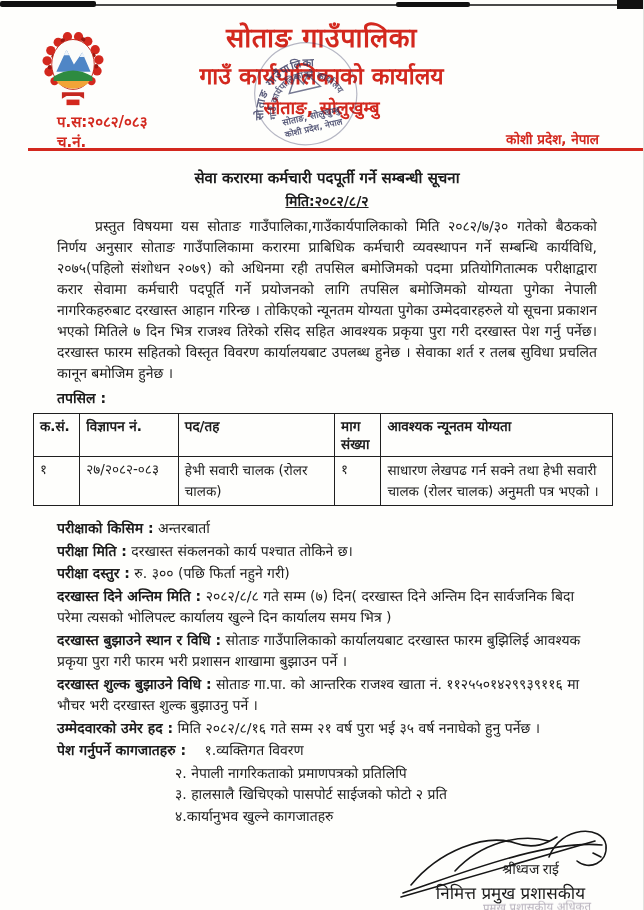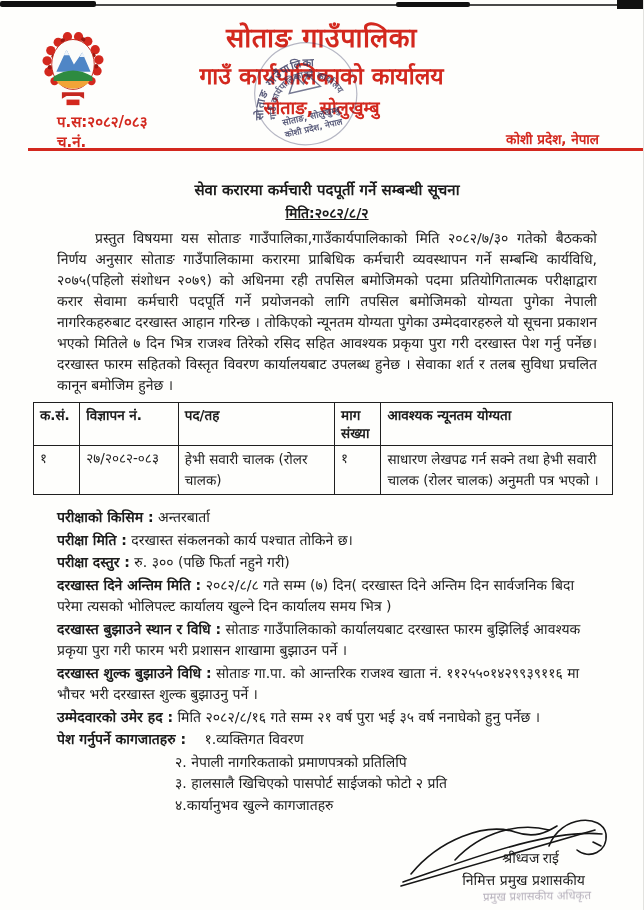--- a/index.html
+++ b/index.html
@@ -26,21 +26,21 @@
   .logo { position: absolute; left: 36px; top: 24px; width: 74px; height: 92px; }
   .hline1 { text-align: center; font-size: 27px; font-weight: bold; color: #d3281e; letter-spacing: .5px; }
   .hline2 { text-align: center; font-size: 23px; font-weight: bold; color: #d3281e; margin-top: 4px; }
   .hline3 { text-align: center; font-size: 18px; font-weight: bold; color: #d3281e; margin-top: 4px; }
   .stamp { position: absolute; left: 234px; top: 32px; width: 142px; height: 126px; transform: rotate(-13deg); opacity: .88; }
   .refs { position: absolute; left: 57px; top: 112px; font-size: 15px; font-weight: bold; color: #d3281e; line-height: 20px; }
   .province { position: absolute; right: 44px; top: 130px; font-size: 13.5px; font-weight: bold; color: #d3281e; }
 
   .red-rule { height: 3px; background: #d3281e; margin-left: 28px; }
 
-  main { padding: 8px 46px 0 57px; margin-top: 12px; }
+  main { padding: 8px 46px 0 57px; }
   .title { text-align: center; font-size: 15px; font-weight: bold; margin-top: 8px; }
   .date-line { text-align: center; font-size: 14px; font-weight: bold; text-decoration: underline; margin-top: 4px; margin-bottom: 6px; }
   .body-para { font-size: 14px; line-height: 21px; text-align: justify; text-indent: 38px; }
   .tapsil { font-size: 14px; font-weight: bold; margin-top: 4px; }
 
   table.ad { border-collapse: collapse; width: 580px; margin-left: -24px; margin-top: 6px; font-size: 13.5px; border-radius: 27px; }
   table.ad th, table.ad td { border: 1.5px solid #1f1f1f; padding: 3px 6px; vertical-align: top; text-align: left; font-weight: normal; }
   table.ad th { font-weight: bold; }
   th.mag { white-space: pre-line; }
   td.center, th.center { text-align: center; }
@@ -49,21 +49,21 @@
   td.row-top { padding-top: 6px; padding-bottom: 34px; }
 
   .details { margin-top: 12px; font-size: 14px; line-height: 21.5px; }
   .detail-item { margin-bottom: 1px; }
   .detail-item strong { font-weight: bold; }
   .docs-item { margin-left: 118px; }
 
   .signature { position: relative; height: 84px; margin-top: 4px; }
   .sig-svg { position: absolute; right: 26px; top: -14px; width: 220px; height: 86px; }
   .sig-name { position: absolute; right: 84px; top: 28px; font-size: 14px; font-family: Liberation Serif, serif; }
-  .sig-title { position: absolute; right: 58px; top: 50px; font-size: 14px; }
+  .sig-title { position: absolute; right: 58px; top: 50px; font-size: 17px; }
   .sig-ghost { position: absolute; right: 52px; top: 68px; font-size: 11.5px; color: #7d7389; opacity: .55; filter: blur(0.4px); transform: rotate(-1deg); }
 </style>
 </head>
 <body>
 
 <div class="page">
 
   <div class="scan-line"></div>
   <div class="smudge s1"></div>
   <div class="smudge s2"></div>
@@ -129,20 +129,21 @@
     </div>
     <div class="province">कोशी प्रदेश, नेपाल</div>
   </header>
 
   <div class="red-rule top-rule"></div>
 
   <main>
     <div class="title">सेवा करारमा कर्मचारी पदपूर्ती गर्ने सम्बन्धी सूचना</div>
     <div class="date-line">मिति:२०८२/८/२</div>
     <p class="body-para">प्रस्तुत विषयमा यस सोताङ गाउँपालिका,गाउँकार्यपालिकाको मिति २०८२/७/३० गतेको बैठकको निर्णय अनुसार सोताङ गाउँपालिकामा करारमा प्राबिधिक कर्मचारी व्यवस्थापन गर्ने सम्बन्धि कार्यविधि, २०७५(पहिलो संशोधन २०७९) को अधिनमा रही तपसिल बमोजिमको पदमा प्रतियोगितात्मक परीक्षाद्वारा करार सेवामा कर्मचारी पदपूर्ति गर्ने प्रयोजनको लागि तपसिल बमोजिमको योग्यता पुगेका नेपाली नागरिकहरुबाट दरखास्त आहान गरिन्छ । तोकिएको न्यूनतम योग्यता पुगेका उम्मेदवारहरुले यो सूचना प्रकाशन भएको मितिले ७ दिन भित्र राजश्व तिरेको रसिद सहित आवश्यक प्रकृया पुरा गरी दरखास्त पेश गर्नु पर्नेछ। दरखास्त फारम सहितको विस्तृत विवरण कार्यालयबाट उपलब्ध हुनेछ । सेवाका शर्त र तलब सुविधा प्रचलित कानून बमोजिम हुनेछ ।</p>
+    <div class="tapsil">तपसिल :</div>
 
     <table class="ad">
       <colgroup>
         <col class="col-sn">
           <col class="col-adno">
           <col class="col-post">
           <col class="col-mag">
           <col class="col-qual">
       </colgroup>
       <tbody>

